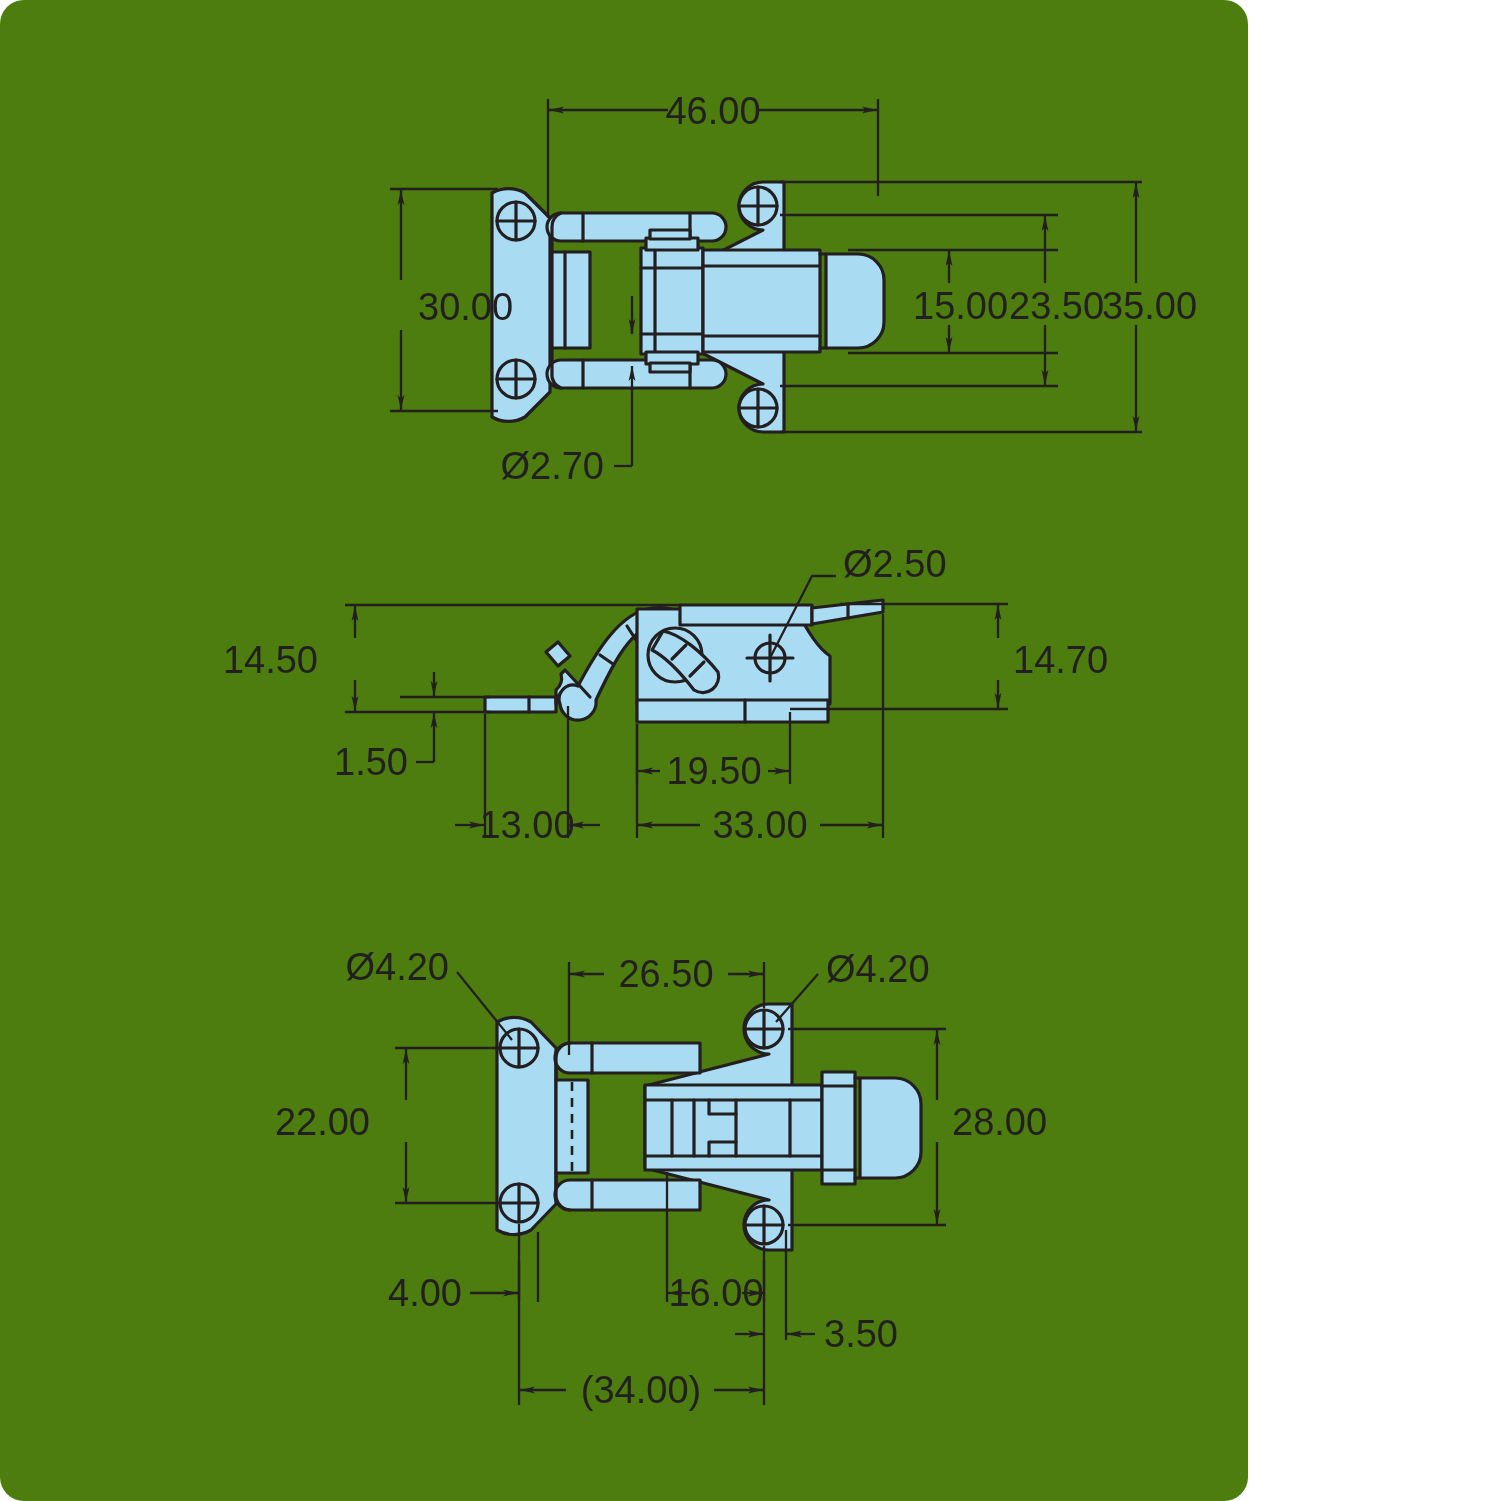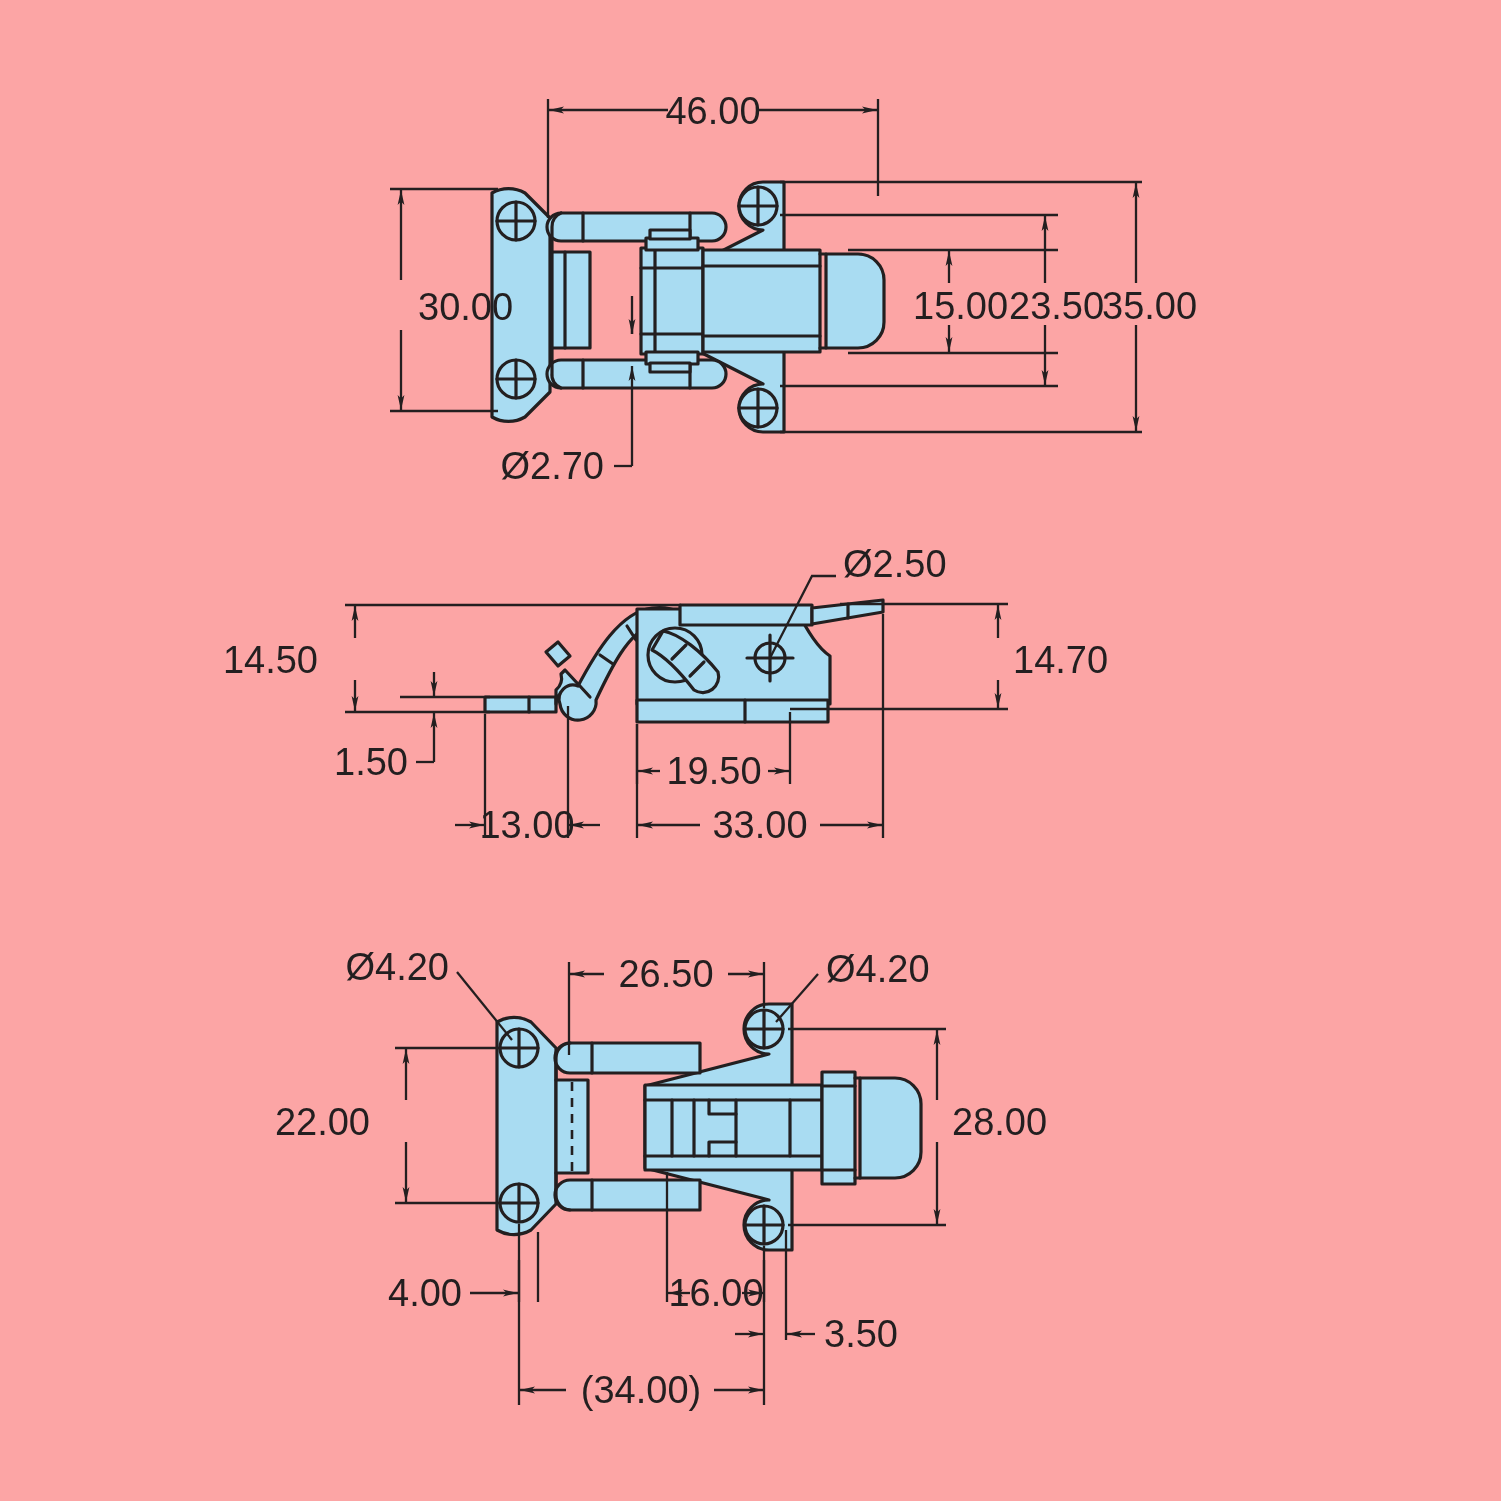--- a/index.html
+++ b/index.html
@@ -6,24 +6,25 @@
   html, body {
     margin: 0;
     padding: 0;
     background: #ffffff;
   }
   body {
     font-family: "Liberation Sans", sans-serif;
   }
   #sheet {
     position: relative;
-    width: 1501px;
+    width: 1248px;
     height: 1501px;
-    background: #fca5a5;
+    background: #4d7c0f;
     overflow: hidden;
+    border-radius: 24px;
   }
   #sheet svg {
     display: block;
   }
   .dimtext {
     font-family: "Liberation Sans", sans-serif;
     font-size: 38px;
     fill: #231f20;
   }
   .part-fill {

